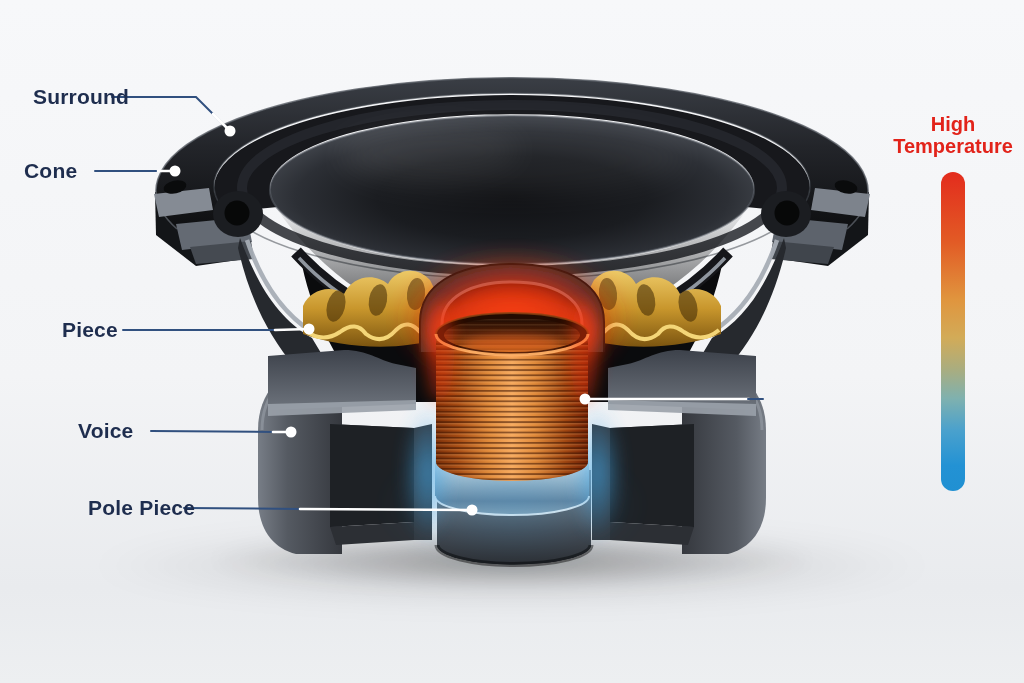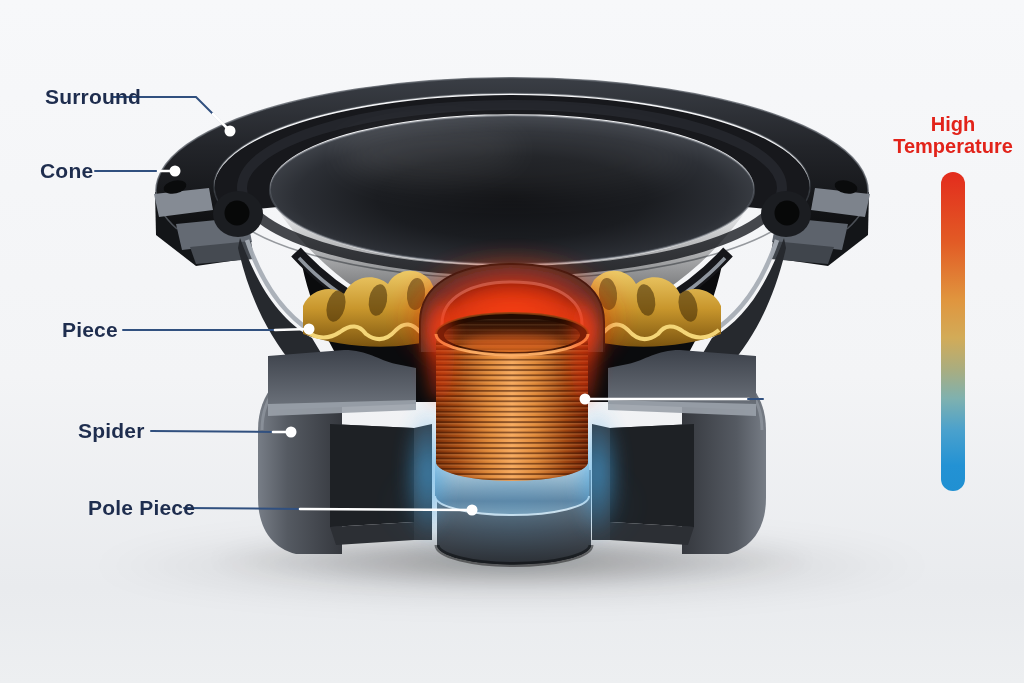--- a/index.html
+++ b/index.html
@@ -283,22 +283,22 @@
       <circle cx="472" cy="510" r="5.5" fill="#ffffff"></circle>
     </g>
     <g>
       <line x1="585" y1="399" x2="749" y2="399" stroke="#ffffff" stroke-width="2.6"></line>
       <line x1="748" y1="399" x2="763" y2="399" stroke="var(--line-navy)" stroke-width="2"></line>
       <circle cx="585" cy="399" r="5.5" fill="#ffffff"></circle>
     </g>
   </g>
 </svg>
 
-<div class="callout" style="left:45px;top:97px">Surround</div>
-<div class="callout" style="left:40px;top:171px">Cone</div>
+<div class="callout" style="left:33px;top:97px">Surround</div>
+<div class="callout" style="left:24px;top:171px">Cone</div>
 <div class="callout" style="left:62px;top:330px">Piece</div>
-<div class="callout" style="left:78px;top:431px">Spider</div>
+<div class="callout" style="left:78px;top:431px">Voice</div>
 <div class="callout" style="left:88px;top:508px">Pole Piece</div>
 
 <div class="legend-label" style="left: 888px; top: 136px; color: rgb(226, 35, 26); text-align: center;">High Temperature</div>
 <div class="temp-bar" style="background: linear-gradient(rgb(227, 44, 29) 0%, rgb(226, 91, 37) 22%, rgb(224, 149, 62) 40%, rgb(210, 171, 88) 52%, rgb(169, 173, 128) 62%, rgb(127, 177, 175) 71%, rgb(74, 161, 205) 81%, rgb(35, 146, 212) 92%, rgb(32, 144, 210) 100%);"></div>
 
 </div>
 
 </body></html>

